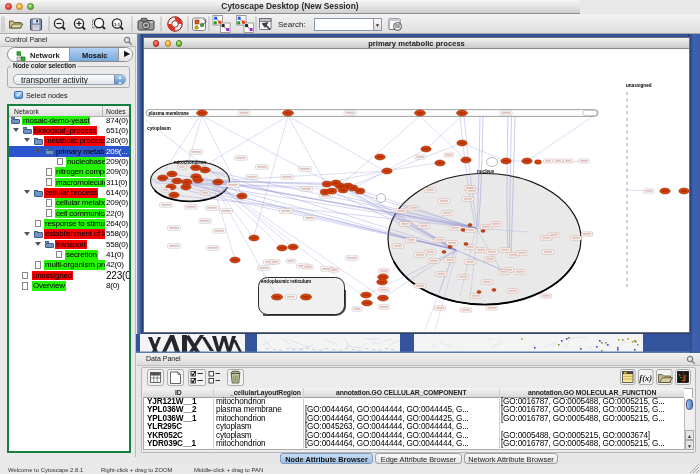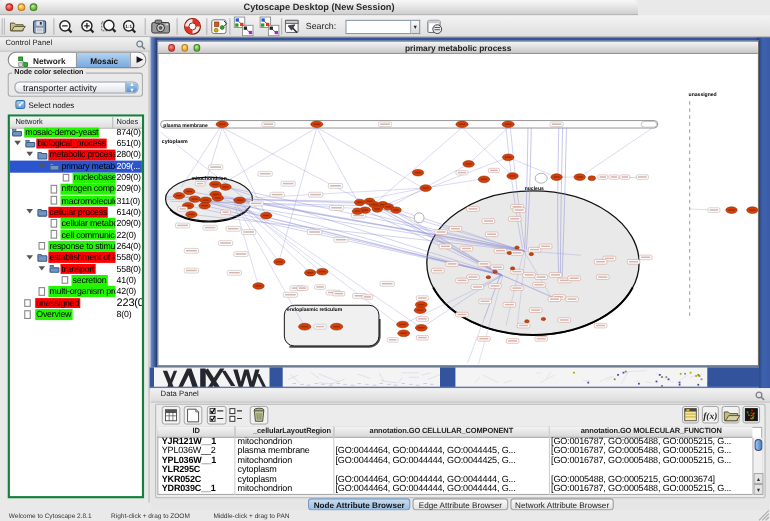--- a/index.html
+++ b/index.html
@@ -841,34 +841,35 @@
   <span class="abs" style="left:70px;top:0;width:1px;height:10px;background:#b0b0b0;"></span>
   <span class="abs" style="left:160px;top:0;width:1px;height:10px;background:#b0b0b0;"></span>
   <span class="abs" style="left:356px;top:0;width:1px;height:10px;background:#b0b0b0;"></span>
 </div>
 <div style="position:absolute;left:143px;top:397.5px;width:541px;height:8.55px;font-size:8.2px;line-height:8.5px;letter-spacing:-0.15px;">
     <span style="position:absolute;left:4px;font-weight:bold;white-space:nowrap;">YJR121W__1</span>
     <span style="position:absolute;left:73px;white-space:nowrap;">mitochondrion</span>
     <span style="position:absolute;left:358px;">[GO:0016787, GO:0005488, GO:0005215, G...</span>
   </div>
 <div style="position:absolute;left:143px;top:406.1px;width:541px;height:8.55px;font-size:8.2px;line-height:8.5px;letter-spacing:-0.15px;">
-    <span style="position:absolute;left:4px;font-weight:normal;white-space:nowrap;">YPL036W__2</span>
+    <span style="position:absolute;left:4px;font-weight:bold;white-space:nowrap;">YPL036W__2</span>
     <span style="position:absolute;left:73px;white-space:nowrap;">plasma membrane</span>
     <span style="position:absolute;left:162px;white-space:nowrap;">[GO:0044464, GO:0044444, GO:0044445, G...</span>
     <span style="position:absolute;left:358px;">[GO:0016787, GO:0005488, GO:0005215, G...</span>
   </div>
 <div style="position:absolute;left:143px;top:414.6px;width:541px;height:8.55px;font-size:8.2px;line-height:8.5px;letter-spacing:-0.15px;">
     <span style="position:absolute;left:4px;font-weight:bold;white-space:nowrap;">YPL036W__1</span>
     <span style="position:absolute;left:73px;white-space:nowrap;">mitochondrion</span>
     <span style="position:absolute;left:162px;white-space:nowrap;">[GO:0044464, GO:0044444, GO:0044425, G...</span>
     <span style="position:absolute;left:358px;">[GO:0016787, GO:0005488, GO:0005215, G...</span>
   </div>
 <div style="position:absolute;left:143px;top:423.1px;width:541px;height:8.55px;font-size:8.2px;line-height:8.5px;letter-spacing:-0.15px;">
     <span style="position:absolute;left:4px;font-weight:bold;white-space:nowrap;">YLR295C</span>
     <span style="position:absolute;left:73px;white-space:nowrap;">cytoplasm</span>
+    <span style="position:absolute;left:162px;white-space:nowrap;">[GO:0045263, GO:0044444, GO:0044444, G...</span>
   </div>
 <div style="position:absolute;left:143px;top:431.7px;width:541px;height:8.55px;font-size:8.2px;line-height:8.5px;letter-spacing:-0.15px;">
     <span style="position:absolute;left:4px;font-weight:bold;white-space:nowrap;">YKR052C</span>
     <span style="position:absolute;left:73px;white-space:nowrap;">cytoplasm</span>
     <span style="position:absolute;left:162px;white-space:nowrap;">[GO:0044464, GO:0044444, GO:0044444, G...</span>
     <span style="position:absolute;left:358px;">[GO:0005488, GO:0005215, GO:0003674]</span>
   </div>
 <div style="position:absolute;left:143px;top:440.2px;width:541px;height:8.55px;font-size:8.2px;line-height:8.5px;letter-spacing:-0.15px;">
     <span style="position:absolute;left:4px;font-weight:bold;white-space:nowrap;">YDR039C__1</span>
     <span style="position:absolute;left:73px;white-space:nowrap;">mitochondrion</span>

